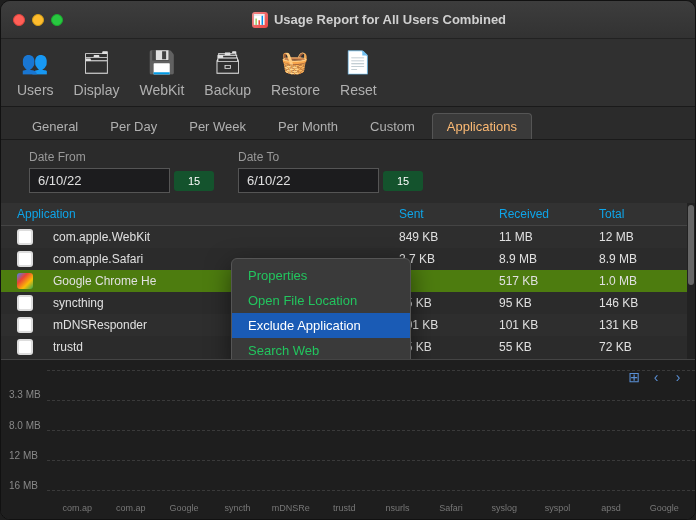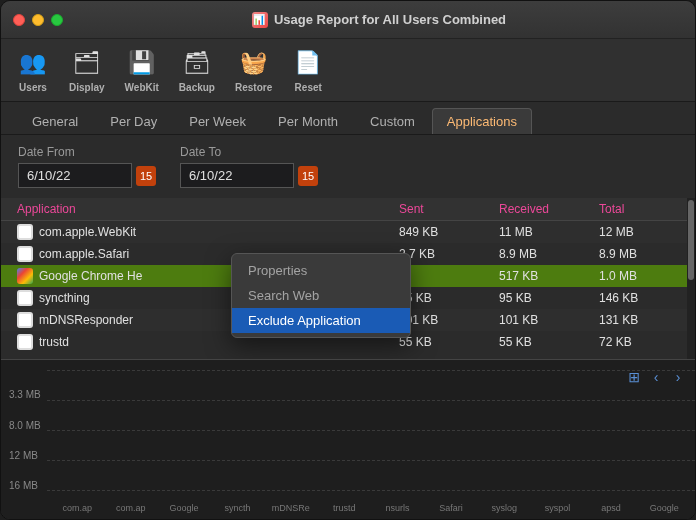--- a/index.html
+++ b/index.html
@@ -88,23 +88,22 @@
     }
     .toolbar-icon {
       width: 32px;
       height: 32px;
       display: flex;
       align-items: center;
       justify-content: center;
       font-size: 22px;
     }
     .toolbar-label {
-      font-size: 10px;
+      font-size: 14px;
       color: #b0b0b0;
-      font-weight: bold;
     }
 
     
     .tabs {
       background: #2b2b2b;
       display: flex;
       align-items: center;
       padding: 6px 16px 0;
       gap: 2px;
       border-bottom: 1px solid #1a1a1a;
@@ -124,21 +123,21 @@
       color: #fdba74;
       border-color: #555;
       border-bottom-color: #3a3a3a;
     }
 
     
     .date-row {
       display: flex;
       align-items: center;
       gap: 24px;
-      padding: 10px 17px;
+      padding: 10px 28px;
       background: #2b2b2b;
       flex-shrink: 0;
     }
     .date-group {
       display: flex;
       flex-direction: column;
       gap: 4px;
     }
     .date-label { font-size: 12px; color: #999; }
     .date-input-wrap {
@@ -146,26 +145,26 @@
       align-items: center;
       gap: 4px;
     }
     .date-input {
       background: #1c1c1e;
       border: 1px solid #555;
       border-radius: 0;
       padding: 4px 8px;
       color: #e0e0e0;
       font-size: 13px;
-      width: 114px;
+      width: 141px;
     }
     .cal-icon {
-      width: 20px;
+      width: 40px;
       height: 20px;
-      background: #c2410c;
+      background: #14532d;
       border-radius: 3px;
       display: flex;
       align-items: center;
       justify-content: center;
       font-size: 11px;
       color: white;
       cursor: pointer;
       flex-shrink: 0;
     }
 
@@ -184,33 +183,33 @@
       overflow: hidden;
       position: relative;
     }
     .table-header {
       display: grid;
       grid-template-columns: 1fr 100px 100px 80px;
       padding: 4px 16px;
       background: #323232;
       border-bottom: 1px solid #444;
       font-size: 12px;
-      color: #ec4899;
+      color: #0ea5e9;
     }
     .table-row {
       display: grid;
       grid-template-columns: 1fr 100px 100px 80px;
       padding: 3px 16px;
       font-size: 12px;
       align-items: center;
     }
     .table-row:nth-child(even) { background: #2e2e2e; }
     .table-row.highlighted { background: #4d7c0f; }
     .cell { overflow: hidden; text-overflow: ellipsis; white-space: nowrap; }
-    .app-cell { display: flex; align-items: center; gap: 6px; }
+    .app-cell { display: flex; align-items: center; gap: 20px; }
     .app-icon-small {
       width: 16px;
       height: 16px;
       border-radius: 3px;
       flex-shrink: 0;
     }
     .doc-icon { background: #ddd; position: relative; }
     .doc-icon::after {
       content: '';
       position: absolute;
@@ -249,21 +248,21 @@
       border: 1px solid #555;
       border-radius: 6px;
       box-shadow: 0 8px 24px rgba(0,0,0,0.5);
       min-width: 180px;
       z-index: 100;
       padding: 4px 0;
     }
     .menu-item {
       padding: 5px 16px;
       font-size: 13px;
-      color: #a3a3a3;
+      color: #22c55e;
       cursor: pointer;
     }
     .menu-item.highlight {
       background: #1a5bb5;
       color: white;
     }
 
     
     .chart-area {
       height: 160px;
@@ -510,22 +509,23 @@
         <div class="cell">55 KB</div>
         <div class="cell">72 KB</div>
       </div>
 
       <div class="scrollbar">
         <div class="scrollbar-thumb"></div>
       </div>
 
       <div class="context-menu">
         <div class="menu-item">Properties</div>
+        <div class="menu-item">Open File Location</div>
+        <div class="menu-item highlight">Exclude Application</div>
         <div class="menu-item">Search Web</div>
-        <div class="menu-item highlight">Exclude Application</div>
 
       </div>
     </div>
 
     <div class="chart-area">
       <div class="chart-y-labels">
         <span>16 MB</span>
         <span>12 MB</span>
         <span>8.0 MB</span>
         <span>3.3 MB</span>

